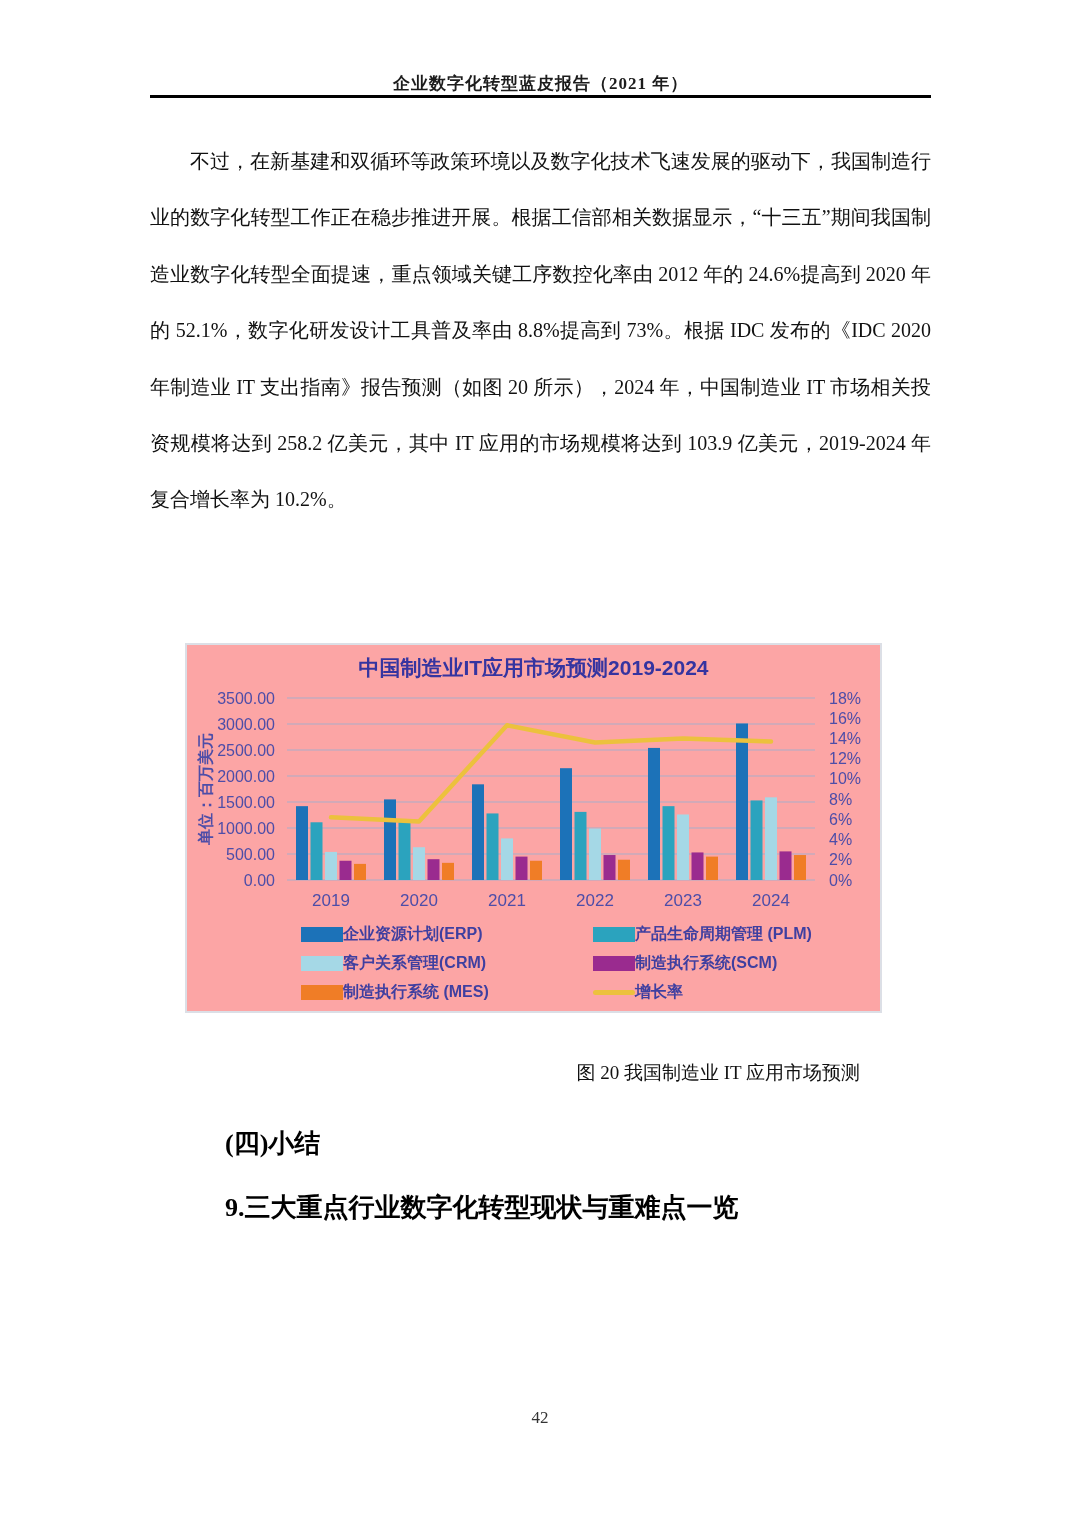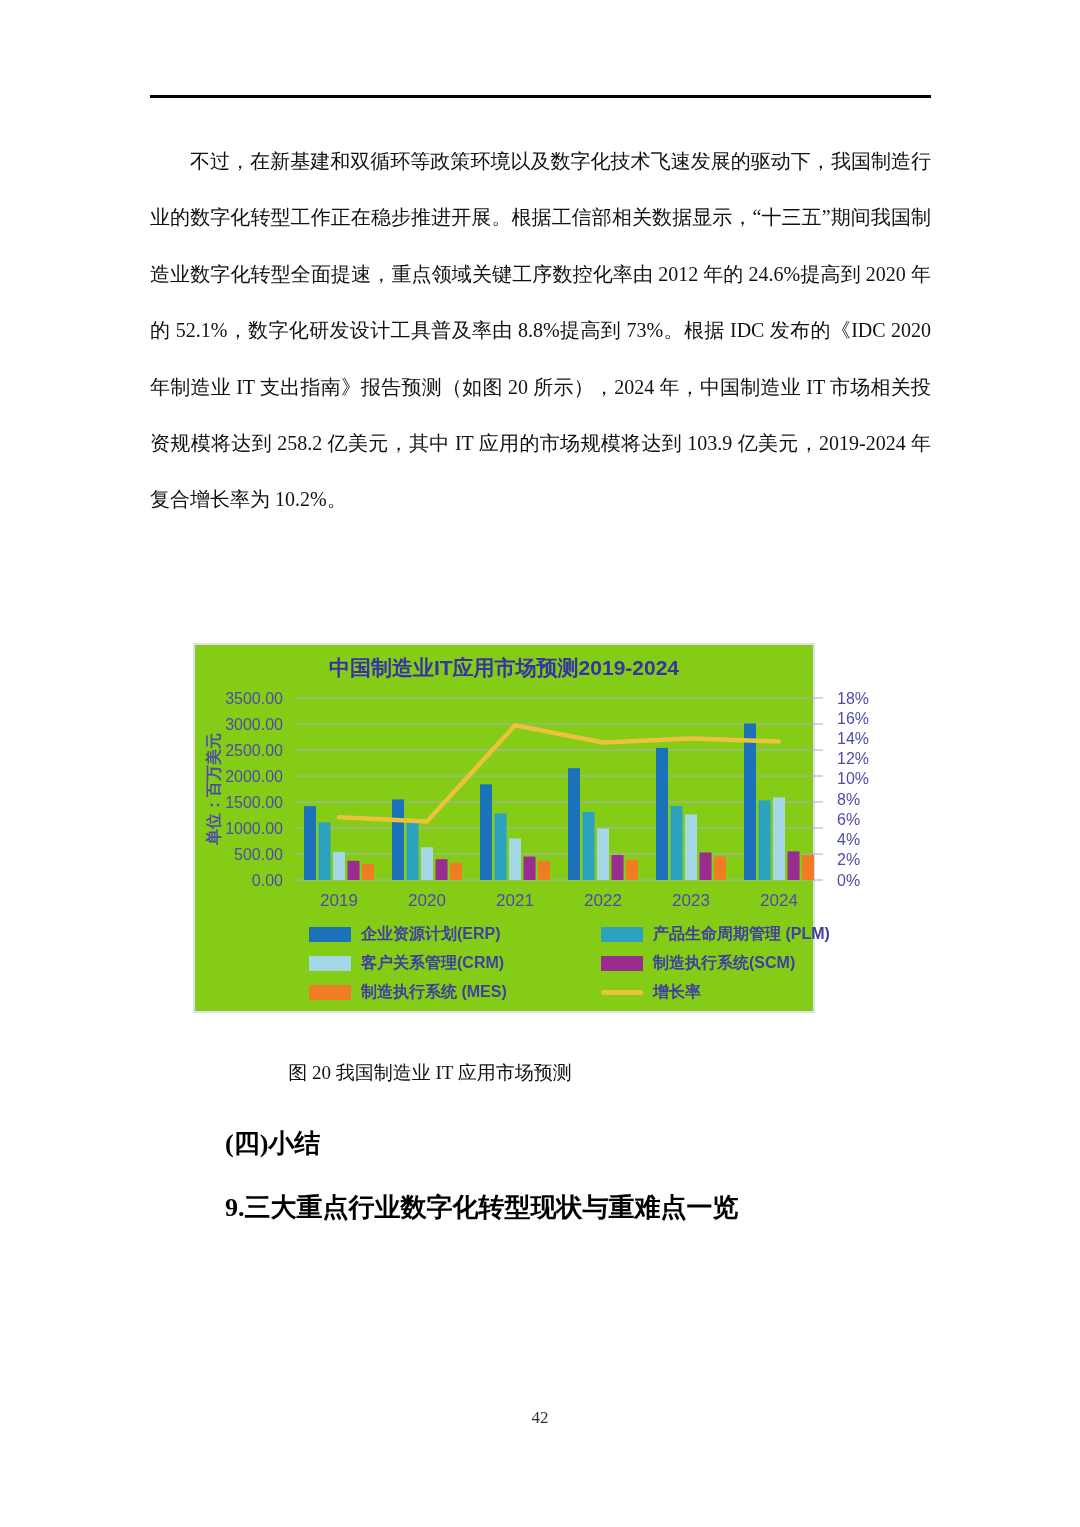--- a/index.html
+++ b/index.html
@@ -17,66 +17,67 @@
     position:absolute; top:95px; left:150px; width:781px; height:3px; background:#000;
   }
   .para {
     position:absolute; left:150px; width:781px;
     font-size:20px; line-height:56.4px; text-align:justify; text-indent:2em;
     color:#111;
   }
   .para1 { top:133px; }
   .para2 { top:1239px; line-height:57px; }
   .chart-box {
-    position:absolute; top:643px; left:193px; width:622px; height:370px;
-    border:2px solid #dcdfe6; background:#84cc16;
+    position:absolute; top:643px; left:185px; width:697px; height:370px;
+    border:2px solid #dcdfe6; background:#fca5a5;
   }
   .chart-title {
     margin-top:9px; text-align:center;
     font-family:"Liberation Sans","DejaVu Sans",sans-serif;
     font-weight:bold; font-size:21px; color:#3534A0;
   }
   #chart-svg { display:block; margin-top:2px; }
   .legend {
     display:grid; grid-template-columns:292px 292px;
     row-gap:9px; margin:2px 0 0 114px;
   }
   .legend-item {
-    display:flex; align-items:center; gap:10px;
+    display:flex; align-items:center; 
     font-family:"Liberation Sans","DejaVu Sans",sans-serif;
     font-weight:bold; font-size:16px; color:#3F3FA0; line-height:20px;
   }
   .swatch-bar { width:42px; height:15px; flex:0 0 auto; }
   .swatch-line { width:42px; height:5px; border-radius:3px; flex:0 0 auto; }
   .source-note {
     position:absolute; top:1022px; left:150px; width:766px;
     text-align:right; font-size:19px; color:#111;
   }
   .figure-caption {
     position:absolute; top:1060px; left:0; width:860px;
-    text-align:center; font-size:19px; color:#111;
+    text-align:right; font-size:19px; color:#111;
   }
   .section-heading {
     position:absolute; top:1126px; left:225px;
     font-size:26px; font-weight:bold; color:#000;
   }
   .sub-heading {
     position:absolute; top:1190px; left:225px;
     font-size:26px; font-weight:bold; color:#000;
   }
   .page-number {
     position:absolute; top:1408px; left:0; width:1080px;
     text-align:center; font-size:17px; color:#333;
   }
 </style>
 </head>
 <body>
 
 <div class="page">
 
+  <div class="header-title">企业数字化转型蓝皮报告（2021 年）</div>
   <div class="header-rule"></div>
 
   <div class="para para1">不过，在新基建和双循环等政策环境以及数字化技术飞速发展的驱动下，我国制造行业的数字化转型工作正在稳步推进开展。根据工信部相关数据显示，“十三五”期间我国制造业数字化转型全面提速，重点领域关键工序数控化率由 2012 年的 24.6%提高到 2020 年的 52.1%，数字化研发设计工具普及率由 8.8%提高到 73%。根据 IDC 发布的《IDC 2020 年制造业 IT 支出指南》报告预测（如图 20 所示），2024 年，中国制造业 IT 市场相关投资规模将达到 258.2 亿美元，其中 IT 应用的市场规模将达到 103.9 亿美元，2019-2024 年复合增长率为 10.2%。</div>
 
   <div class="chart-box">
     <div class="chart-title">中国制造业IT应用市场预测2019-2024</div>
     <svg id="chart-svg" width="693" height="238" viewBox="0 0 693 238" xmlns="http://www.w3.org/2000/svg">
         <line x1="100" y1="196" x2="628" y2="196" stroke="#A9ADC9" stroke-width="1"></line>
         <text x="88" y="201.5" text-anchor="end" font-size="16" fill="#4D4DA8" font-family="&quot;Liberation Sans&quot;,&quot;DejaVu Sans&quot;,sans-serif">0.00</text>
         <line x1="100" y1="170" x2="628" y2="170" stroke="#A9ADC9" stroke-width="1"></line>

